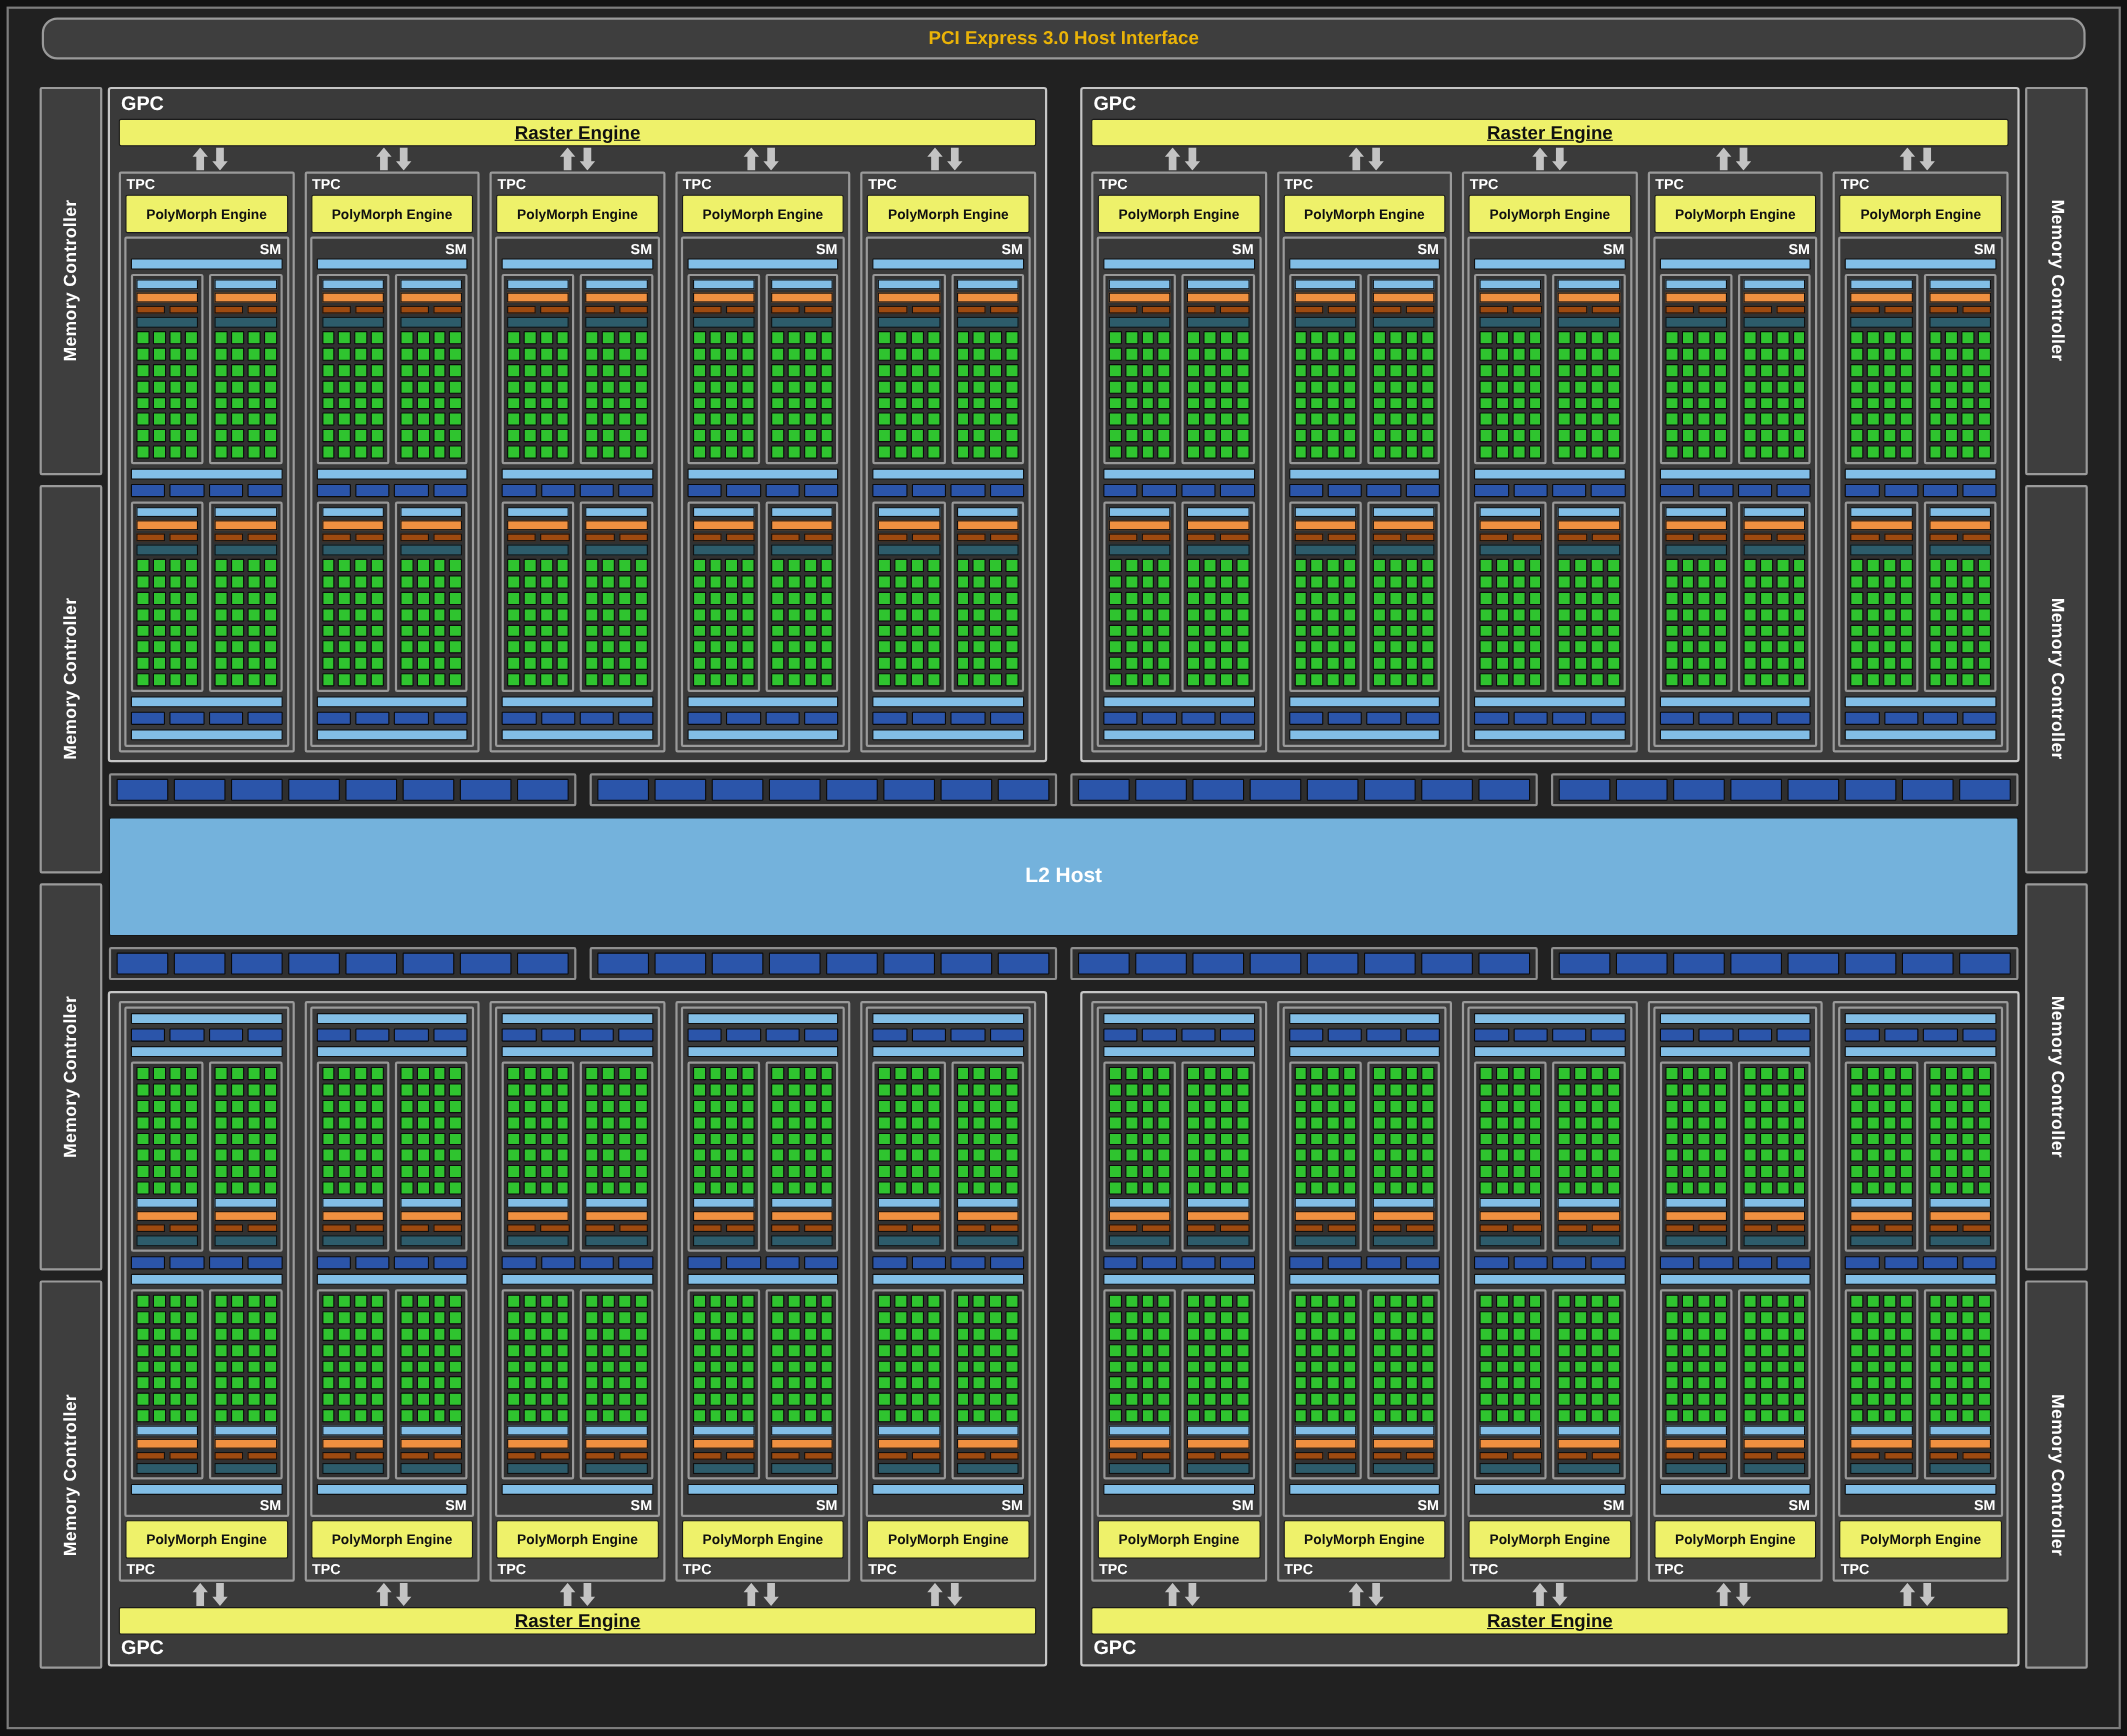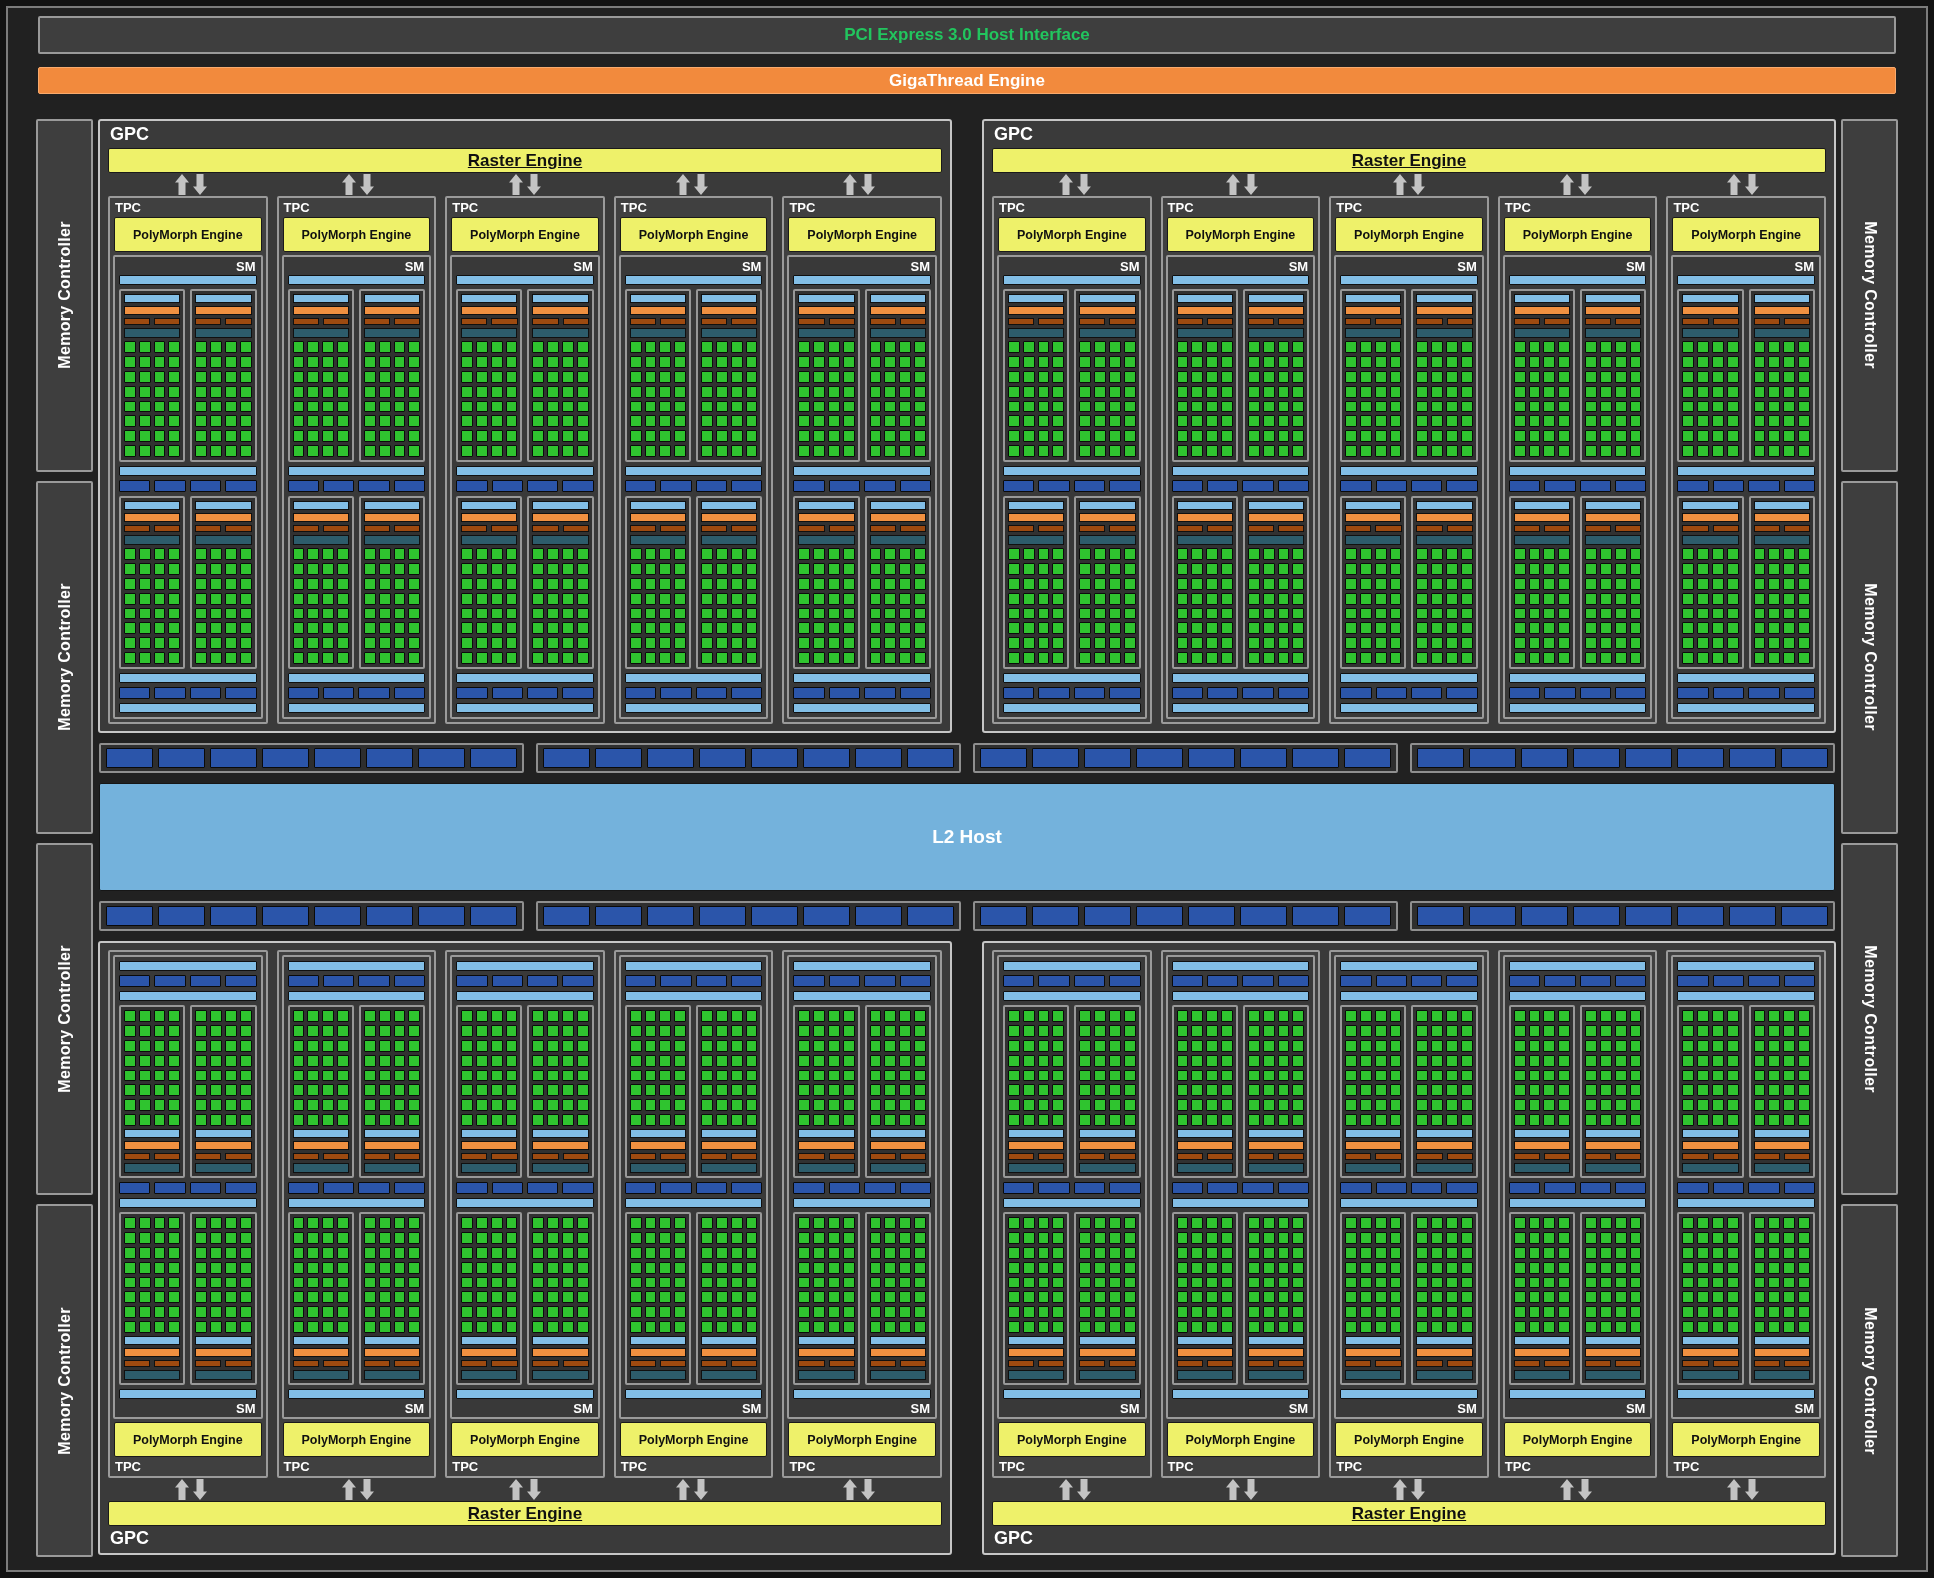--- a/index.html
+++ b/index.html
@@ -1,19 +1,19 @@
 <!DOCTYPE html>
 <html style="--orange: #f28a3d; --orange2: #f09040; --yellow: #eef16a; --lightblue: #82bee6; --royal: #2b55aa; --brown: #9e4a10; --teal: #2d5c6b; --green: #2fc42f; --l2: #74b2dc;"><head>
 <meta charset="utf-8">
 <style>
   html,body{margin:0;padding:0;background:#121212;}
   body{width:1934px;height:1578px;overflow:hidden;font-family:"Liberation Sans",sans-serif;}
   *{box-sizing:border-box;}
   .frame{width:1922px;height:1566px;margin:6px;border:2px solid #7c7c7c;background:#212121;padding:4px 28px 8px 28px;}
-  .pci{height:38px;margin:4px 2px 0 2px;background:#3e3e3e;border:2px solid #999;border-radius:2px;display:flex;align-items:center;justify-content:center;color:#22c55e;font-weight:bold;font-size:17px;}
+  .pci{height:38px;margin:4px 2px 0 2px;background:#3e3e3e;border:2px solid #999;border-radius:14px;display:flex;align-items:center;justify-content:center;color:#eab308;font-weight:bold;font-size:17px;}
   .giga{height:27px;margin:13px 2px 0 2px;background:var(--orange,#f28a3d);border:1px solid #f9aa6d;border-radius:2px;display:flex;align-items:center;justify-content:center;color:#fff;font-weight:bold;font-size:17px;}
   .main{display:flex;gap:5px;height:1466px;margin-top:3px;}
   .mc-col{width:57px;display:flex;flex-direction:column;gap:9px;padding:22px 0 6px 0;}
   .mc{flex:1;background:#3e3e3e;border:2px solid #9a9a9a;border-radius:2px;display:flex;align-items:center;justify-content:center;overflow:hidden;}
   .mc span{color:#fff;font-weight:bold;font-size:16px;white-space:nowrap;letter-spacing:.3px;}
   .mc-col.left .mc span{transform:rotate(-90deg);}
   .mc-col.right .mc span{transform:rotate(90deg);}
   .center{flex:1;display:flex;flex-direction:column;padding:22px 0 0 0;}
   .gpc-row{display:flex;gap:30px;height:614px;}
   .gpc{flex:1;background:#3a3a3a;border:2px solid #c6c6c6;border-radius:3px;display:flex;flex-direction:column;padding:1px 7px 7px 7px;}
@@ -51,23 +51,20 @@
   .strip{flex:1;background:#2e2e2e;border:2px solid #8f8f8f;border-radius:2px;display:flex;gap:5px;padding:3px 5px;}
   .l2{height:108px;flex:none;background:var(--l2,#74b2dc);border:1px solid #161616;border-radius:2px;display:flex;align-items:center;justify-content:center;color:#fff;font-weight:bold;font-size:19px;margin:0 1px;}
 </style>
 </head>
 <body>
 
 <div class="frame">
   <div class="pci">
     <span>PCI Express 3.0 Host Interface</span>
   </div>
-  <div class="giga">
-    <span>GigaThread Engine</span>
-  </div>
   <div class="main">
     <div class="mc-col left" id="mc-left">
         <div class="mc">
     <span>Memory Controller</span>
   </div>
         <div class="mc">
     <span>Memory Controller</span>
   </div>
         <div class="mc">
     <span>Memory Controller</span>

